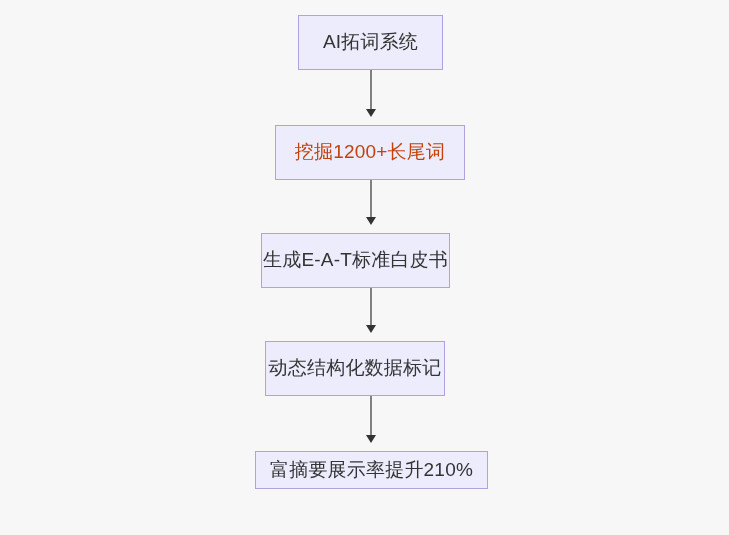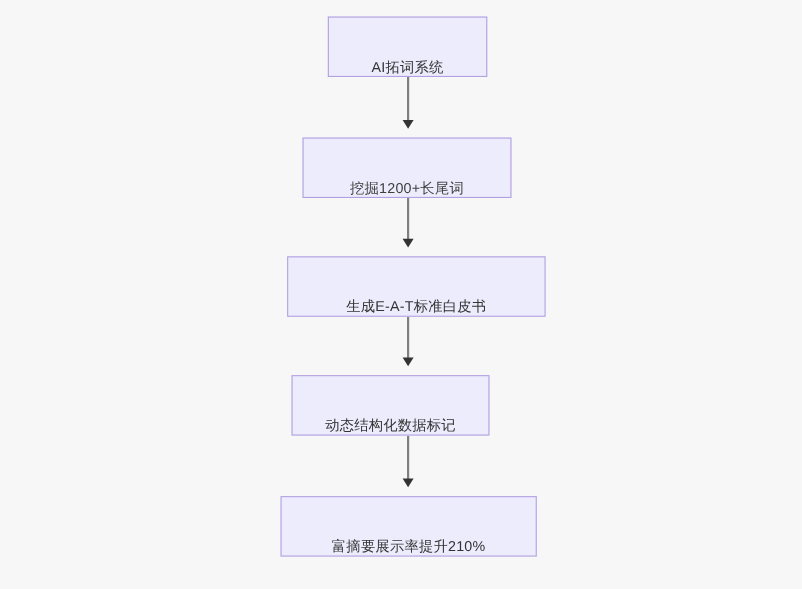--- a/index.html
+++ b/index.html
@@ -17,24 +17,24 @@
     position: relative;
     width: 729px;
     height: 535px;
   }
   .node {
     position: absolute;
     box-sizing: border-box;
     background: #ececfd;
     border: 1.8px solid #b3a0e0;
     display: flex;
-    align-items: flex-end;
+    align-items: center;
     justify-content: center;
     color: #333333;
-    font-size: 13px;
+    font-size: 19px;
     line-height: 1.2;
     letter-spacing: 0.2px;
     white-space: nowrap;
   }
   .node-label {
     display: block;
   }
   .edge {
     position: absolute;
     width: 2px;
@@ -63,29 +63,29 @@
   <div class="edge" id="edge-2" style="left: 370px; top: 288px; height: 38px; background: rgb(128, 128, 128);"></div>
   <div class="arrowhead" id="arrow-2" style="left: 365.5px; top: 324.5px; border-top-color: rgb(51, 51, 51);"></div>
 
   <div class="edge" id="edge-3" style="left: 370px; top: 396px; height: 40px; background: rgb(128, 128, 128);"></div>
   <div class="arrowhead" id="arrow-3" style="left: 365.5px; top: 434.5px; border-top-color: rgb(51, 51, 51);"></div>
 
   <div class="node" id="node-0" style="left: 298px; top: 15px; width: 145px; height: 55px; background: rgb(236, 236, 253); border-color: rgb(179, 160, 224); color: rgb(51, 51, 51);">
     <span class="node-label">AI拓词系统</span>
   </div>
 
-  <div class="node" id="node-1" style="left: 275px; top: 125px; width: 190px; height: 55px; background: rgb(236, 236, 253); border-color: rgb(179, 160, 224); color: #404040;">
+  <div class="node" id="node-1" style="left: 275px; top: 125px; width: 190px; height: 55px; background: rgb(236, 236, 253); border-color: rgb(179, 160, 224); color: #c2410c;">
     <span class="node-label">挖掘1200+长尾词</span>
   </div>
 
-  <div class="node" id="node-2" style="left: 261px; top: 233px; width: 235px; height: 55px; background: rgb(236, 236, 253); border-color: rgb(179, 160, 224); color: rgb(51, 51, 51);">
+  <div class="node" id="node-2" style="left: 261px; top: 233px; width: 189px; height: 55px; background: rgb(236, 236, 253); border-color: rgb(179, 160, 224); color: rgb(51, 51, 51);">
     <span class="node-label">生成E-A-T标准白皮书</span>
   </div>
 
   <div class="node" id="node-3" style="left: 265px; top: 341px; width: 180px; height: 55px; background: rgb(236, 236, 253); border-color: rgb(179, 160, 224); color: rgb(51, 51, 51);">
     <span class="node-label">动态结构化数据标记</span>
   </div>
 
-  <div class="node" id="node-4" style="left: 255px; top: 451px; width: 233px; height: 55px; background: rgb(236, 236, 253); border-color: rgb(179, 160, 224); color: rgb(51, 51, 51);">
+  <div class="node" id="node-4" style="left: 255px; top: 451px; width: 233px; height: 38px; background: rgb(236, 236, 253); border-color: rgb(179, 160, 224); color: rgb(51, 51, 51);">
     <span class="node-label">富摘要展示率提升210%</span>
   </div>
 
 </div>
 
 </body></html>

